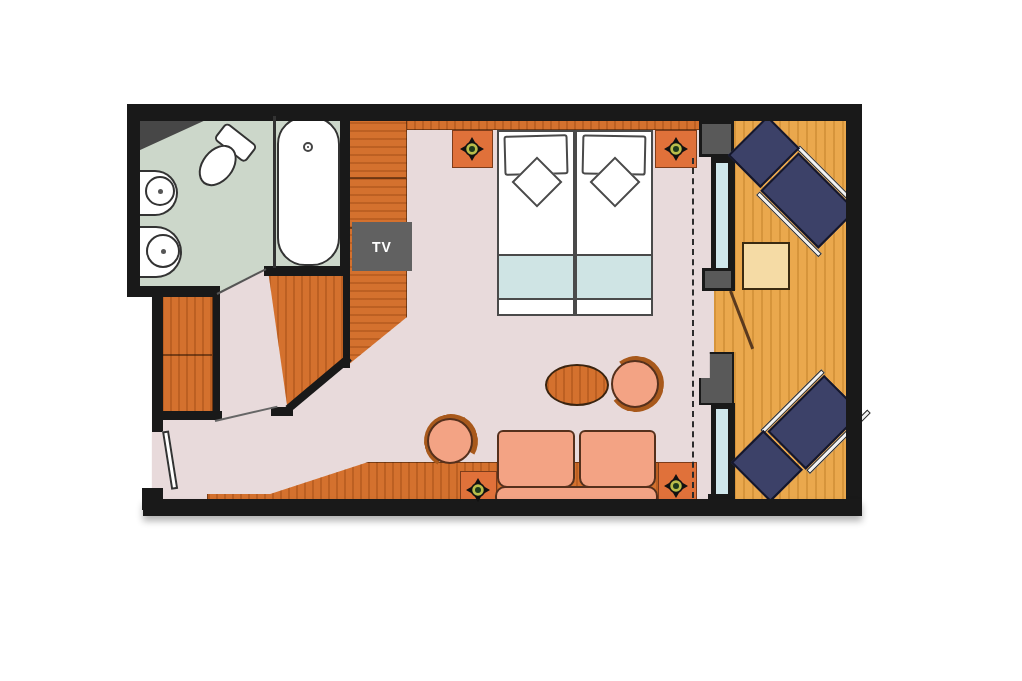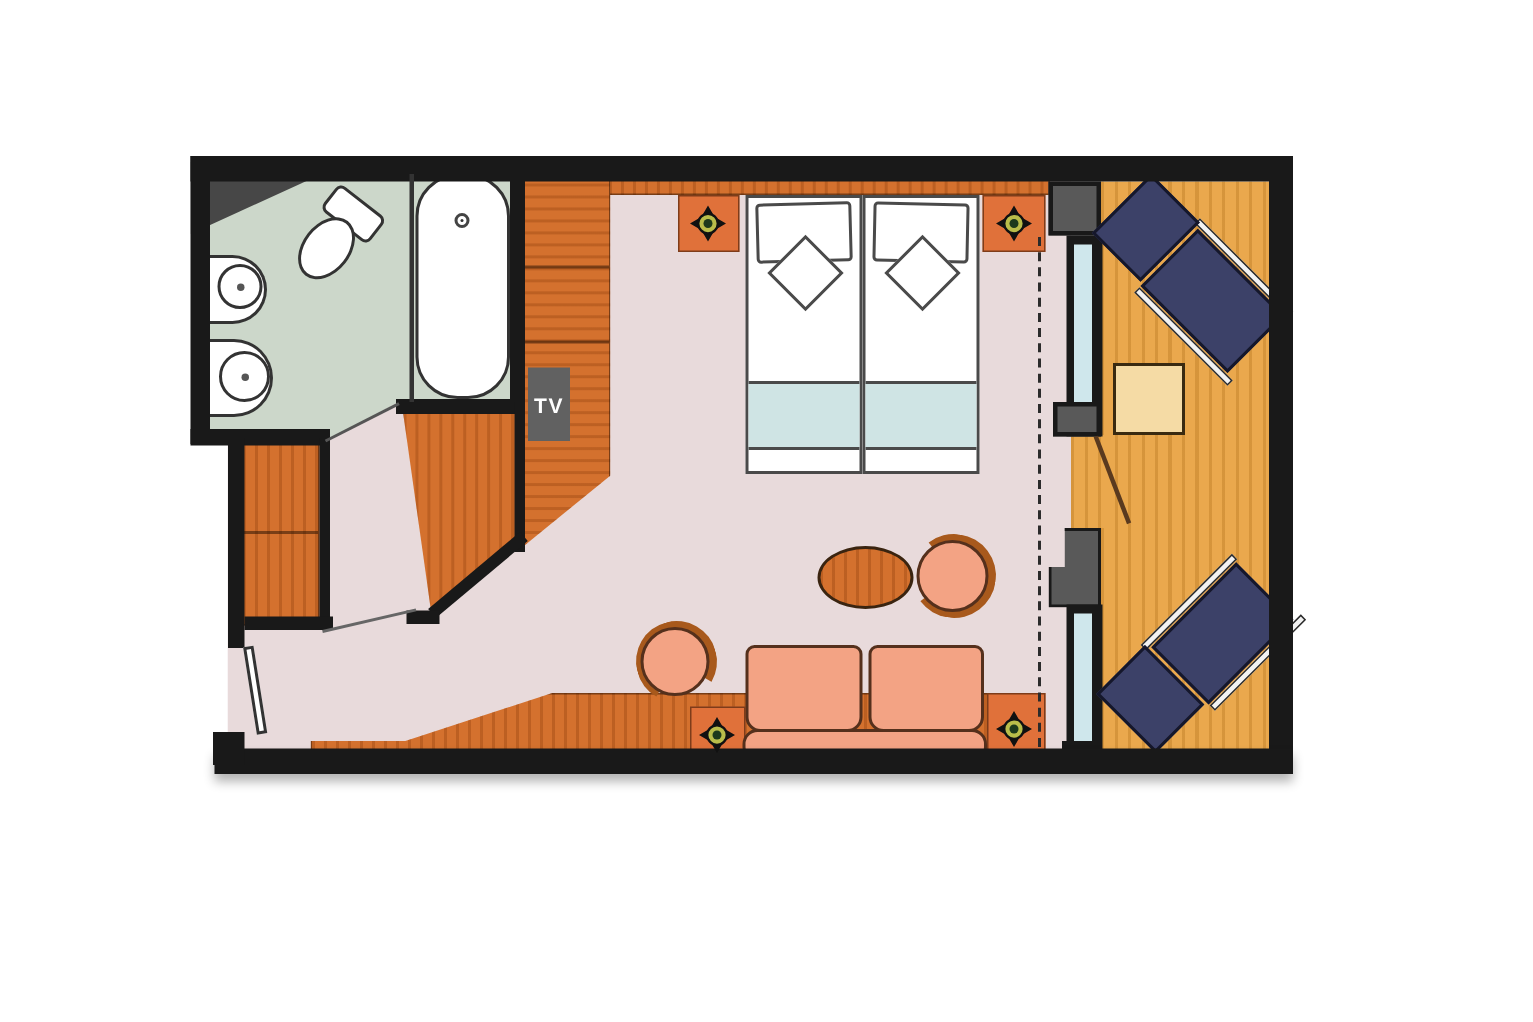--- a/index.html
+++ b/index.html
@@ -67,21 +67,21 @@
               clip-path:polygon(0 0,100% 0,100% 65.5%,26% 100%);"></div>
 
   <div class="abs z2 wood-v" style="left:207px;top:462px;width:490px;height:48px;
               clip-path:polygon(0 66.7%,12.9% 66.7%,32.9% 0,100% 0,100% 100%,0 100%);"></div>
 
   <div class="abs z2 orange-flat" style="left:452px;top:130px;width:41px;height:38px;"></div>
   <div class="abs z2 orange-flat" style="left:655px;top:130px;width:42px;height:38px;"></div>
   <div class="abs z2 orange-flat" style="left:460px;top:471px;width:37px;height:39px;"></div>
   <div class="abs z2 orange-flat" style="left:658px;top:462px;width:39px;height:48px;"></div>
 
-  <div class="abs z3 tv-text" style="left:352px;top:245px;width:28px;height:49px;background:var(--c-tvgray,#616161);">
+  <div class="abs z3 tv-text" style="left:352px;top:222px;width:60px;height:49px;background:var(--c-tvgray,#616161);">
     <span>TV</span>
   </div>
 
   <div class="abs z3 grayblock" style="left:699px;top:121px;width:35px;height:36px;"></div>
 
   <div class="abs z3" style="left:711px;top:157px;width:24px;height:134px;background:var(--c-wall,#191919);">
     <div class="abs glass" style="left:5px;top:6px;width:12px;height:121px;"></div>
   </div>
   <div class="abs z3 grayblock" style="left:702px;top:268px;width:32px;height:23px;"></div>
 

